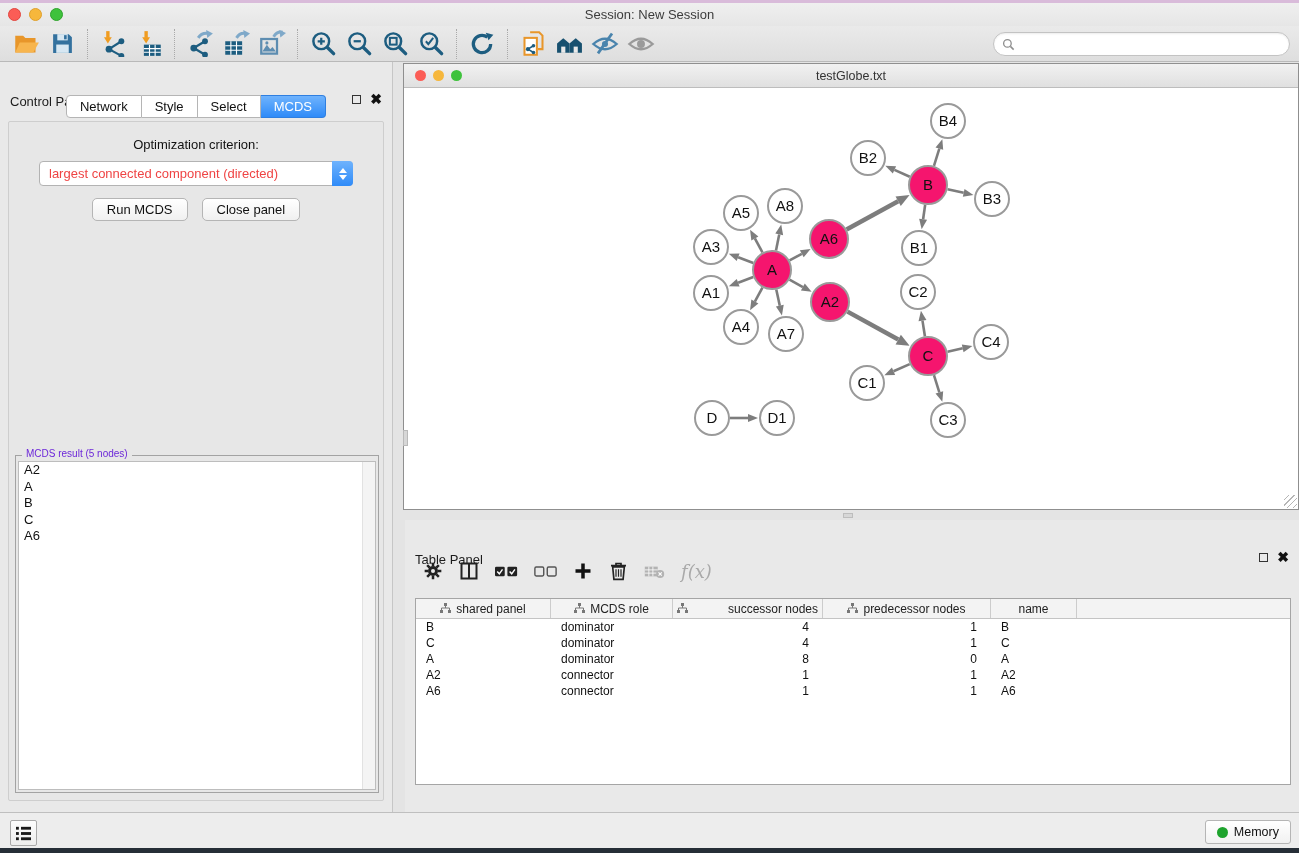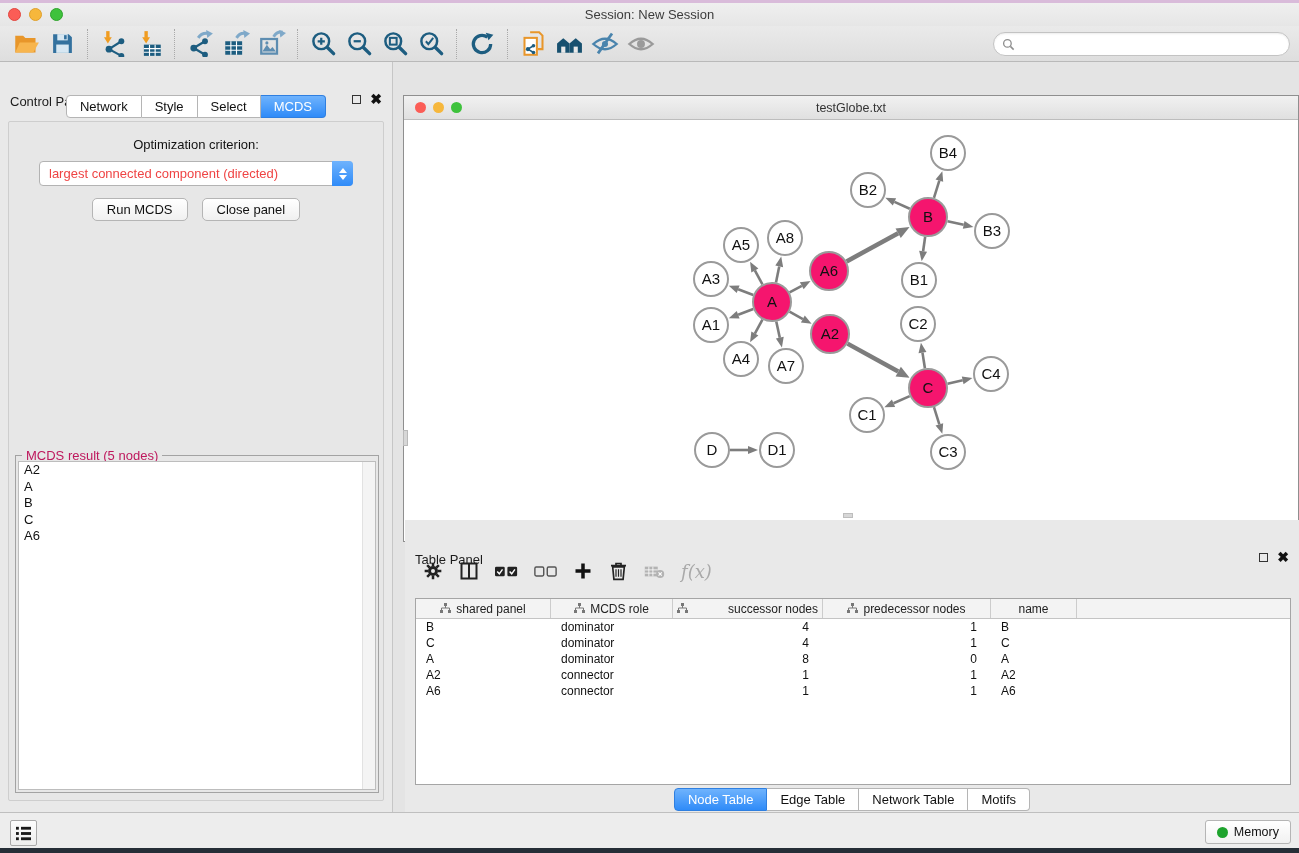--- a/index.html
+++ b/index.html
@@ -51,28 +51,28 @@
   .criterion .val { padding-left:9px; font-size:13px; color:#ef4444; flex:1; }
   .stepper { width:21px; height:25px; margin:-1px; background:linear-gradient(#6fb3fd,#2f8bf8);
              border-radius:0 4px 4px 0; display:flex; flex-direction:column; align-items:center; justify-content:center; gap:2px; }
   .stepper .up { width:0; height:0; border-left:4px solid transparent; border-right:4px solid transparent; border-bottom:5px solid #fff; }
   .stepper .down { width:0; height:0; border-left:4px solid transparent; border-right:4px solid transparent; border-top:5px solid #fff; }
   .btn-row { display:flex; justify-content:center; gap:14px; margin-top:12px; }
   .push-btn { background:linear-gradient(#ffffff,#f0f0f0); border:1px solid #b5b5b5; border-radius:5px;
               padding:3px 14px; font-size:13px; color:#111; }
 
   .result-group { position:absolute; left:6px; right:4px; top:333px; bottom:7px; border:1px solid #a3a3a3; }
-  .result-legend { position:absolute; top:-8px; left:6px; background:#e7e7e7; padding:0 4px; font-size:13px; color:#be185d; }
+  .result-legend { position:absolute; top:-8px; left:6px; background:#e7e7e7; padding:0 4px; font-size:10px; color:#6d28d9; }
   .result-list { position:absolute; left:2px; right:2px; top:5px; bottom:2px; background:#fff; border:1px solid #bdbdbd; overflow:hidden; }
   .result-item { padding:0 5px; line-height:16.5px; font-size:13px; color:#111; }
   .result-scroll { position:absolute; right:0; top:0; bottom:0; width:13px; background:#f4f4f4; border-left:1px solid #e2e2e2; }
 
   
   .net-window { position:absolute; left:403px; top:63px; width:896px; height:447px; background:#fff;
-                border:1px solid #8f8f8f;margin-top:32px; }
+                border:1px solid #8f8f8f; }
   .nw-titlebar { position:absolute; left:0; right:0; top:0; height:24px; background:linear-gradient(#f1f1f1,#e0e0e0);
                  border-bottom:1px solid #bdbdbd; display:flex; align-items:center; }
   .nw-lights { display:flex; gap:7px; margin-left:11px; }
   .nw-light { width:11px; height:11px; border-radius:50%; }
   .nw-title { position:absolute; left:0; right:0; text-align:center; font-size:12.5px; color:#333; }
   .nw-canvas { position:absolute; left:0; right:0; top:24px; bottom:0; }
   .nw-grip { position:absolute; right:1px; bottom:1px; width:13px; height:13px;
              background:repeating-linear-gradient(135deg, transparent 0 3px, #b5b5b5 3px 4px); }
   .splitter-handle-left { position:absolute; left:403px; top:430px; width:5px; height:16px; background:#d7d7d7; border:1px solid #b9b9b9; }
   .splitter-handle-bottom { position:absolute; left:843px; top:513px; width:10px; height:5px; background:#d7d7d7; border:1px solid #bdbdbd; }
@@ -615,26 +615,20 @@
         </div>
         <div class="tp-row">
           <div class="tp-cell" style="width: 135px;">A6</div>
           <div class="tp-cell" style="width: 122px;">connector</div>
           <div class="tp-cell right" style="width: 150px;">1</div>
           <div class="tp-cell right" style="width: 168px;">1</div>
           <div class="tp-cell" style="width: 86px;">A6</div>
         </div>
       </div>
   </div>
-  <div class="seg-tabs tp-tabs" id="tp-tabs">
-      <div class="seg active">Node Table</div>
-      <div class="seg">Edge Table</div>
-      <div class="seg">Network Table</div>
-      <div class="seg">Motifs</div>
-    </div>
 </div>
 
 <div class="statusbar">
   <div class="list-btn">
     <svg width="17" height="15" viewBox="0 0 20 18">
         <g fill="#1a1a1a">
           <rect x="1" y="1" width="3.4" height="3.4"></rect>
           <rect x="7" y="1" width="12" height="3.4"></rect>
           <rect x="1" y="7.3" width="3.4" height="3.4"></rect>
           <rect x="7" y="7.3" width="12" height="3.4"></rect>

